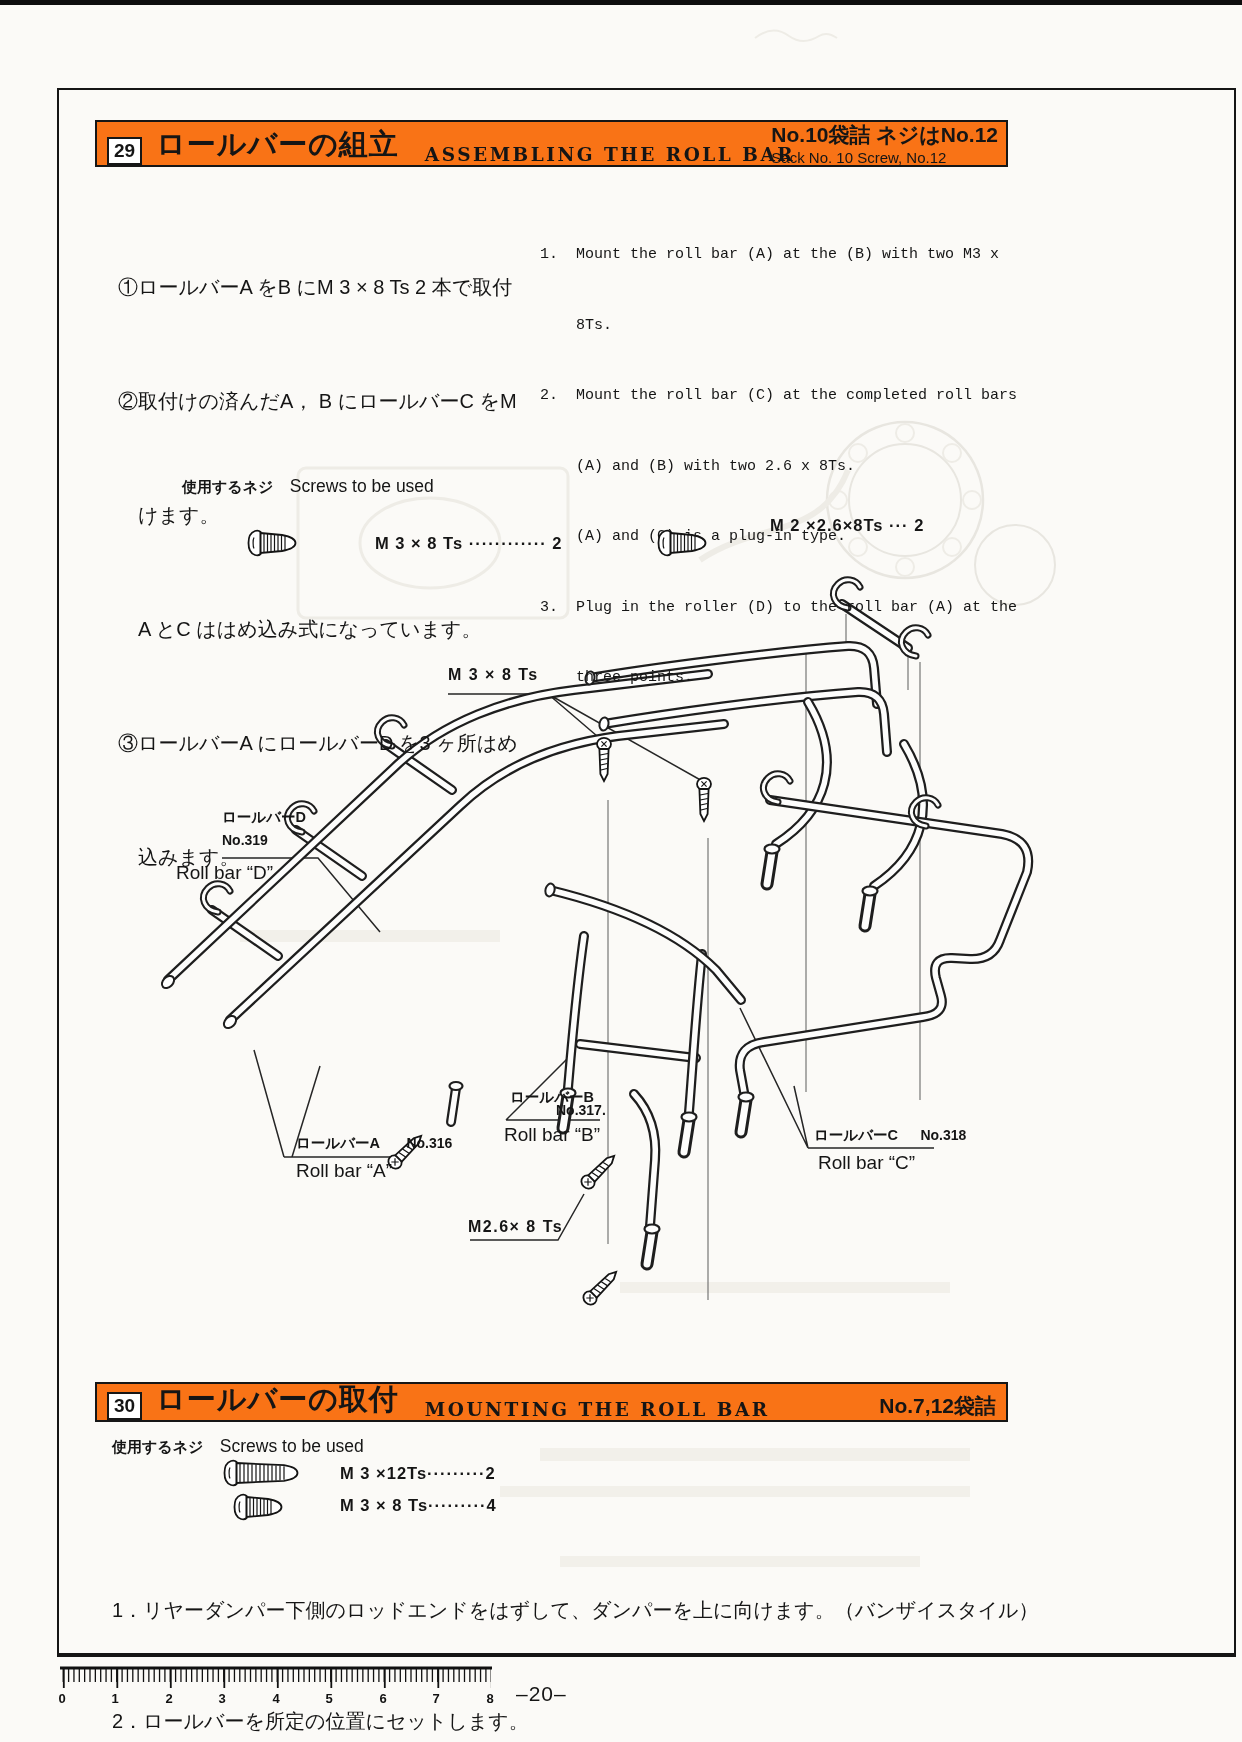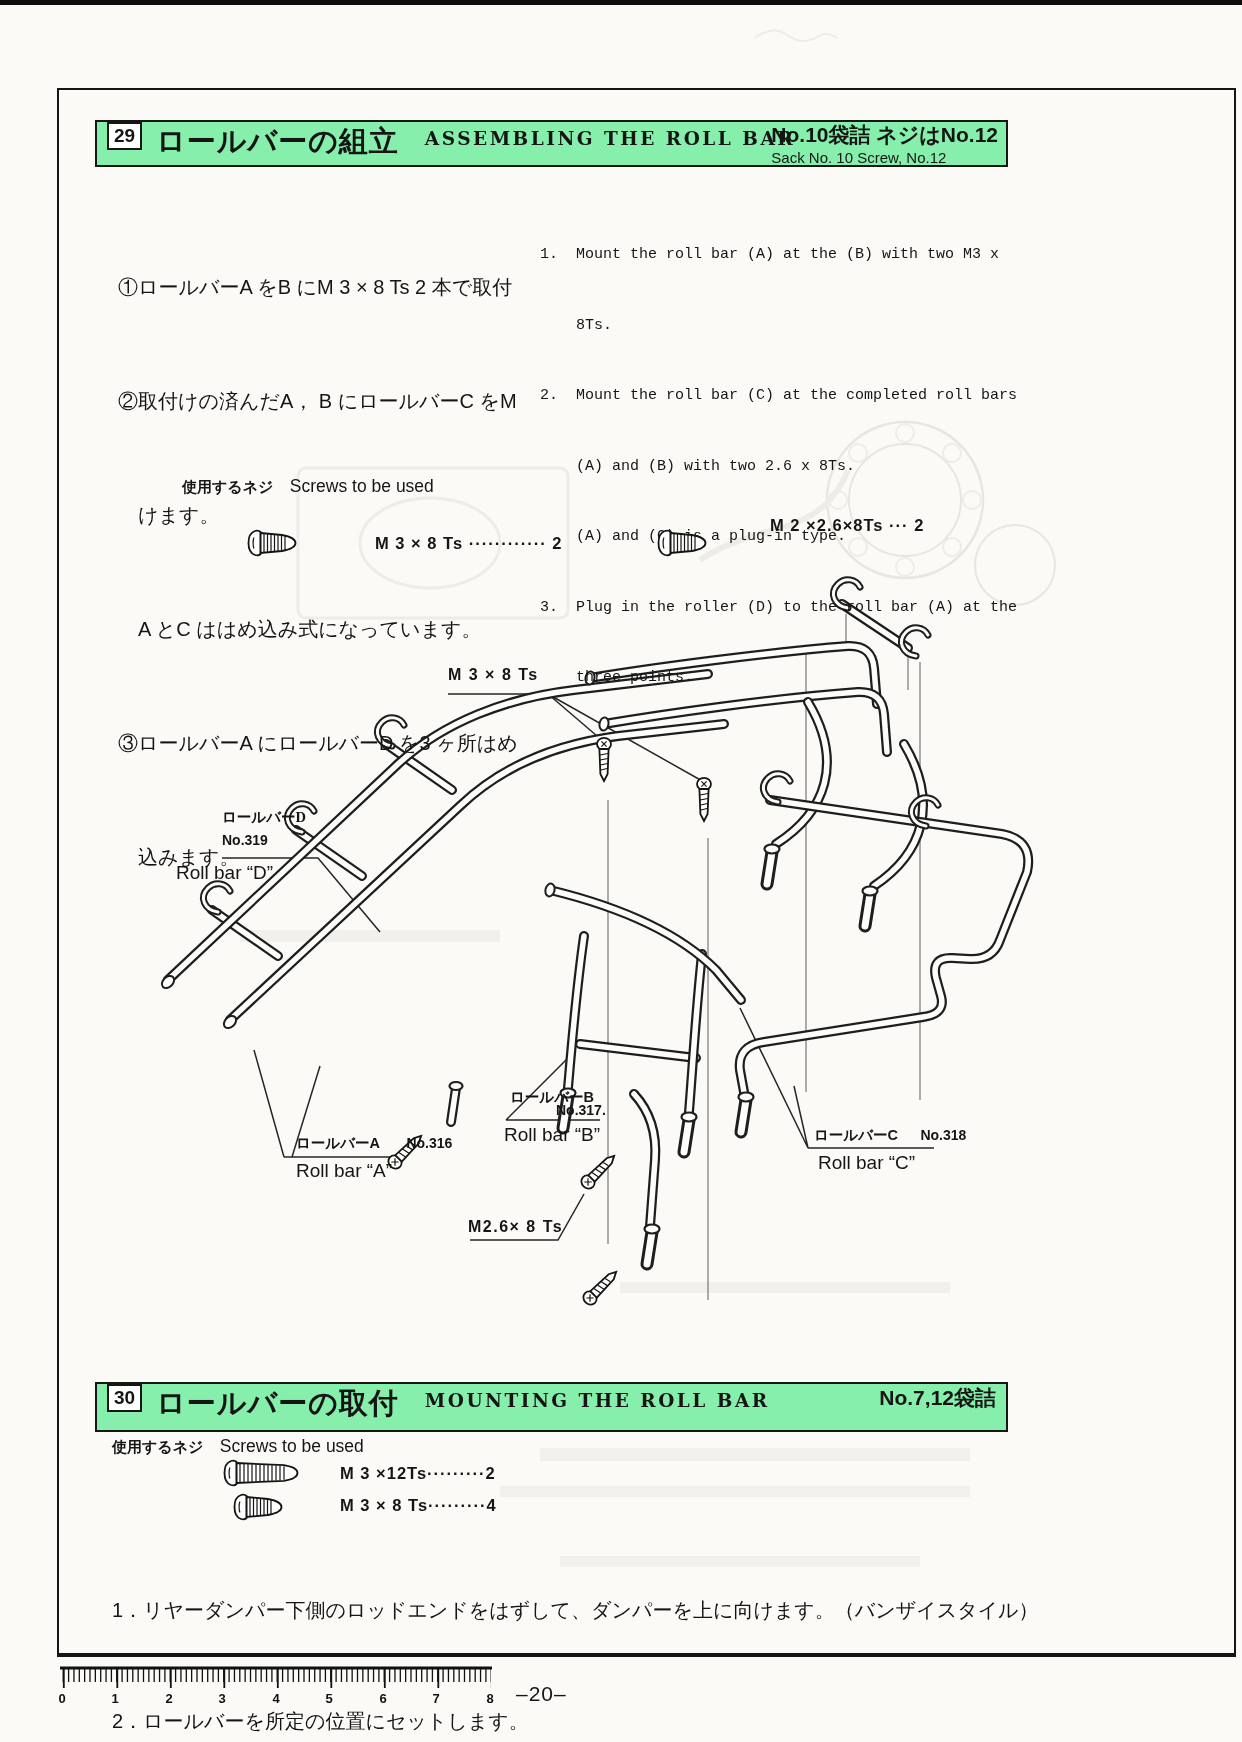--- a/index.html
+++ b/index.html
@@ -1,21 +1,21 @@
 <!DOCTYPE html>
 <html><head>
 <meta charset="utf-8">
 <style>
   html,body{margin:0;padding:0;background:#f3f2ee;}
   .page{position:relative;width:1242px;height:1742px;background:#fbfaf7;
         font-family:"Liberation Sans",sans-serif;color:#151515;overflow:hidden;}
   .abs{position:absolute;}
   
-  .hdrbar{background:#86efac;border:2px solid #161616;box-sizing:border-box;
-          display:flex;align-items:flex-start;padding:0 10px;}
+  .hdrbar{background:#f97316;border:2px solid #161616;box-sizing:border-box;
+          display:flex;align-items:flex-end;padding:0 10px;}
   .stepbox{background:#fff;border:2px solid #161616;font-weight:bold;font-size:19px;
            padding:1px 5px;line-height:22px;margin-right:14px;}
   .titlejp{font-size:29px;font-weight:800;letter-spacing:1px;white-space:nowrap;}
   .titleen{font-family:"DejaVu Serif","Liberation Serif",serif;font-weight:bold;
            font-size:18.5px;letter-spacing:2.5px;margin-left:26px;white-space:nowrap;padding-top:6px;}
   .sackblock{position:absolute;right:8px;top:2px;text-align:left;line-height:21px;}
   .sack1{font-size:21px;font-weight:bold;white-space:nowrap;}
   .sack2{font-size:15px;white-space:nowrap;}
   .sack-single{font-size:21px;font-weight:bold;white-space:nowrap;margin-left:auto;}
   
@@ -283,21 +283,21 @@
   </div>
   <div class="abs scrlabel" style="left:375px;top:534px;">M 3 × 8 Ts ············ 2</div>
   <div class="abs" style="left:656px;top:528px;">
     <svg class="icon-screw" width="54" height="30">
         <use href="#sym-screw-s"></use>
       </svg>
   </div>
   <div class="abs scrlabel" style="left:770px;top:516px;text-align:right;">M 2 ×2.6×8Ts  ··· 2</div>
 
   <div class="abs dl-scr" style="left:448px;top:666px;">M 3 × 8 Ts</div>
-  <div class="abs dl-jp" style="left:222px;top:808px;font-family:Liberation Serif, serif;">ロールバーD</div>
+  <div class="abs dl-jp" style="left:222px;top:808px;">ロールバーD</div>
   <div class="abs dl-no" style="left:222px;top:832px;">No.319</div>
   <div class="abs dl-en" style="left:176px;top:862px;">Roll bar “D”</div>
 
   <div class="abs" style="left:296px;top:1134px;">
     <span class="dl-jp">ロールバーA</span>
     <span class="dl-no" style="margin-left:22px;">No.316</span>
   </div>
   <div class="abs dl-en" style="left:296px;top:1160px;">Roll bar “A”</div>
 
   <div class="abs dl-jp" style="left:510px;top:1088px;">ロールバーB</div>
@@ -305,21 +305,21 @@
   <div class="abs dl-en" style="left:504px;top:1124px;">Roll bar “B”</div>
 
   <div class="abs" style="left:814px;top:1126px;">
     <span class="dl-jp">ロールバーC</span>
     <span class="dl-no" style="margin-left:18px;">No.318</span>
   </div>
   <div class="abs dl-en" style="left:818px;top:1152px;">Roll bar “C”</div>
 
   <div class="abs dl-scr" style="left:468px;top:1218px;">M2.6× 8 Ts</div>
 
-  <div class="abs hdrbar" style="left:95px;top:1382px;width:913px;height:50px;">
+  <div class="abs hdrbar" style="left:95px;top:1382px;width:913px;height:40px;">
     <span class="stepbox">30</span>
     <span class="titlejp">ロールバーの取付</span>
     <span class="titleen">MOUNTING THE ROLL BAR</span>
     <span class="sack-single">No.7,12袋詰</span>
   </div>
 
   <div class="abs" style="left:112px;top:1436px;">
     <span class="scrhdr-jp">使用するネジ</span>
     <span class="scrhdr-en">Screws to be used</span>
   </div>

